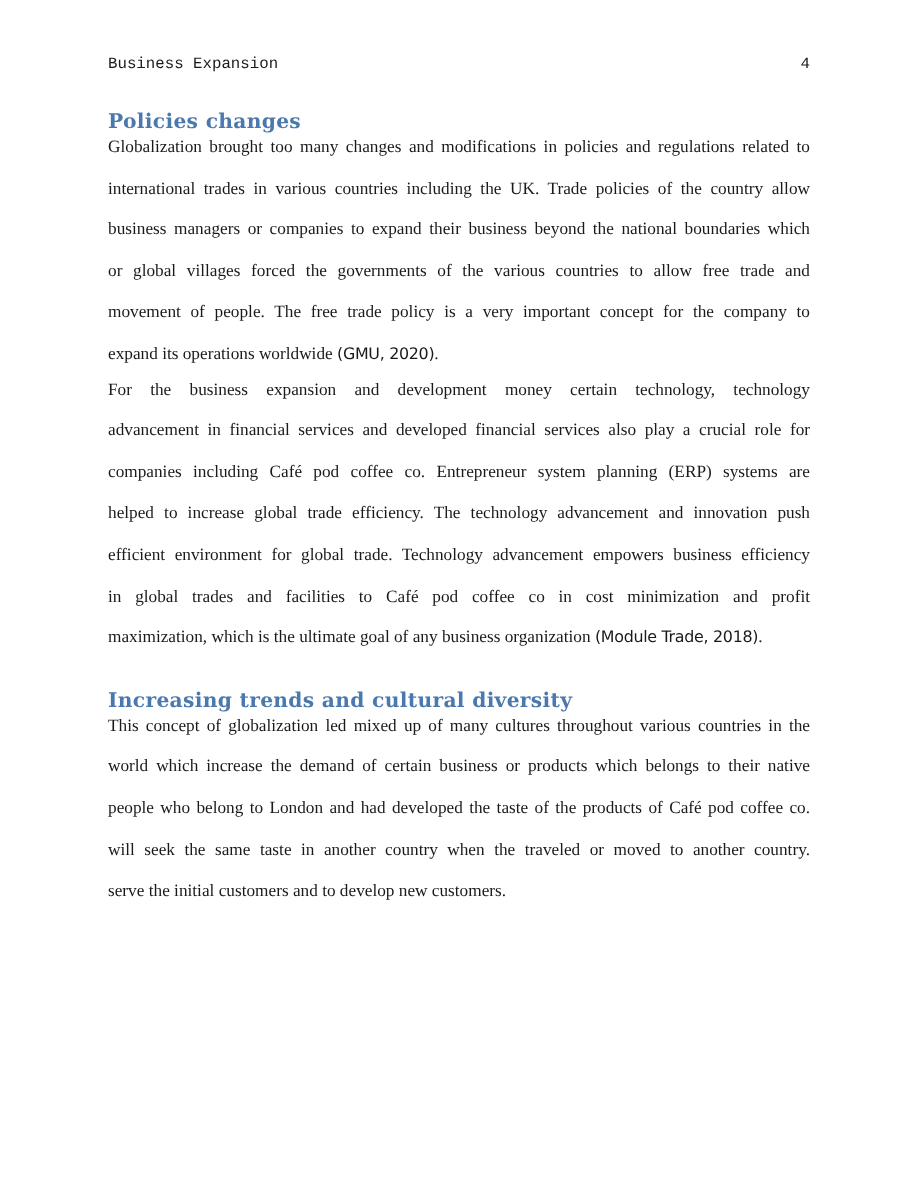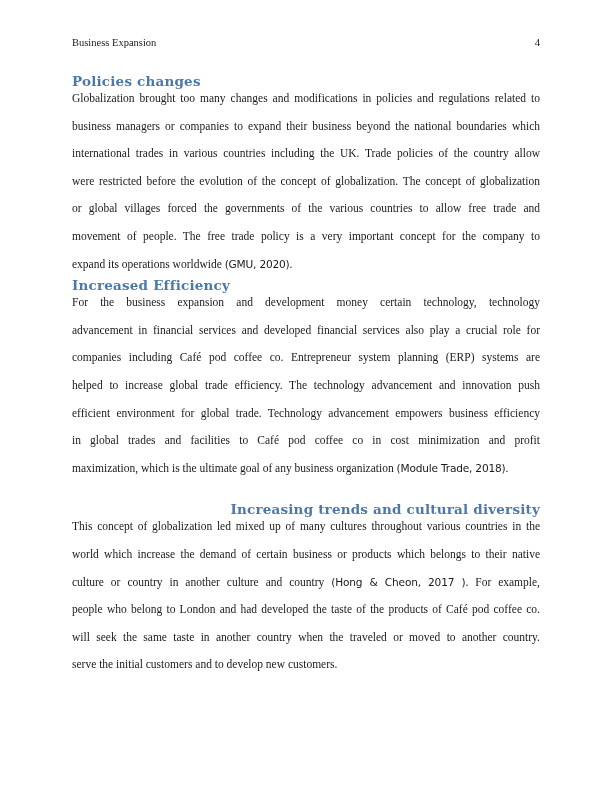--- a/index.html
+++ b/index.html
@@ -3,31 +3,31 @@
 <meta charset="utf-8">
 <style>
   html, body { margin: 0; padding: 0; background: #e9e9e9; }
   .page {
     width: 612px; height: 792px; background: var(--page-bg, #fff);
     box-sizing: border-box; padding: 36px 72px 0 72px;
     margin: 0 auto; position: relative; overflow: hidden;
   }
   .header {
     display: flex; justify-content: space-between; align-items: center;
-    font-family: Liberation Serif, serif; font-size: 10.5px;
+    font-family: Liberation Mono, monospace; font-size: 10.5px;
     line-height: 14px; color: var(--body-color, #1a1a1a);
   }
   h2 {
     font-family: "DejaVu Serif", serif; font-weight: bold;
     font-size: 13.5px; line-height: 15px; letter-spacing: 0.2px;
     color: var(--heading-color, #4c79ad);
     margin: 0 0 0 0;
   }
   section.first h2 { margin-top: 24px; }
-  section.third h2 { margin-top: 20px; text-align: right; }
+  section.third h2 { margin-top: 20px; }
   .para { margin-top: -4px; color: var(--body-color, #1a1a1a); }
   .line {
     font-family: "Liberation Serif", serif; font-size: 11.5px;
     line-height: 27.6px; height: 27.6px; overflow: hidden;
     text-align: justify; text-align-last: justify;
     white-space: normal;
   }
   .line.last { text-align: right; text-align-last: left; }
   .cite {
     font-family: "DejaVu Sans", sans-serif; font-size: 10.6px;
@@ -40,46 +40,43 @@
 <div class="page">
   <div class="header">
     <span>Business Expansion</span>
     <span>4</span>
   </div>
 
   <section class="first">
     <h2>Policies changes</h2>
     <div class="para">
         <div class="line"><span>Globalization brought too many changes and modifications in policies and regulations related to</span></div>
+        <div class="line"><span>international trades in various countries including the UK. Trade policies of the country allow</span></div>
         <div class="line"><span>business managers or companies to expand their business beyond the national boundaries which</span></div>
-        <div class="line"><span>international trades in various countries including the UK. Trade policies of the country allow</span></div>
-        <div class="line"><span>were restricted before the evolution of the concept of globalization. The concept of globalization</span></div>
         <div class="line"><span>or global villages forced the governments of the various countries to allow free trade and</span></div>
         <div class="line"><span>movement of people. The free trade policy is a very important concept for the company to</span></div>
         <div class="line last"><span>expand its operations worldwide </span><span class="cite">(GMU, 2020)</span><span>.</span></div>
       </div>
   </section>
 
   <section class="second">
-    <h2>Increased Efficiency</h2>
     <div class="para">
         <div class="line"><span>For the business expansion and development money certain technology, technology</span></div>
         <div class="line"><span>advancement in financial services and developed financial services also play a crucial role for</span></div>
         <div class="line"><span>companies including Café pod coffee co. Entrepreneur system planning (ERP) systems are</span></div>
         <div class="line"><span>helped to increase global trade efficiency. The technology advancement and innovation push</span></div>
         <div class="line"><span>efficient environment for global trade. Technology advancement empowers business efficiency</span></div>
         <div class="line"><span>in global trades and facilities to Café pod coffee co in cost minimization and profit</span></div>
         <div class="line last"><span>maximization, which is the ultimate goal of any business organization </span><span class="cite">(Module Trade, 2018)</span><span>.</span></div>
       </div>
   </section>
 
   <section class="third">
     <h2>Increasing trends and cultural diversity</h2>
     <div class="para">
         <div class="line"><span>This concept of globalization led mixed up of many cultures throughout various countries in the</span></div>
         <div class="line"><span>world which increase the demand of certain business or products which belongs to their native</span></div>
-        <div class="line"><span>culture or country in another culture and country </span><span class="cite">(Hong &amp; Cheon, 2017 )</span><span>. For example,</span></div>
         <div class="line"><span>people who belong to London and had developed the taste of the products of Café pod coffee co.</span></div>
         <div class="line"><span>will seek the same taste in another country when the traveled or moved to another country.</span></div>
         <div class="line last"><span>serve the initial customers and to develop new customers.</span></div>
       </div>
   </section>
 </div>
 
 </body></html>

